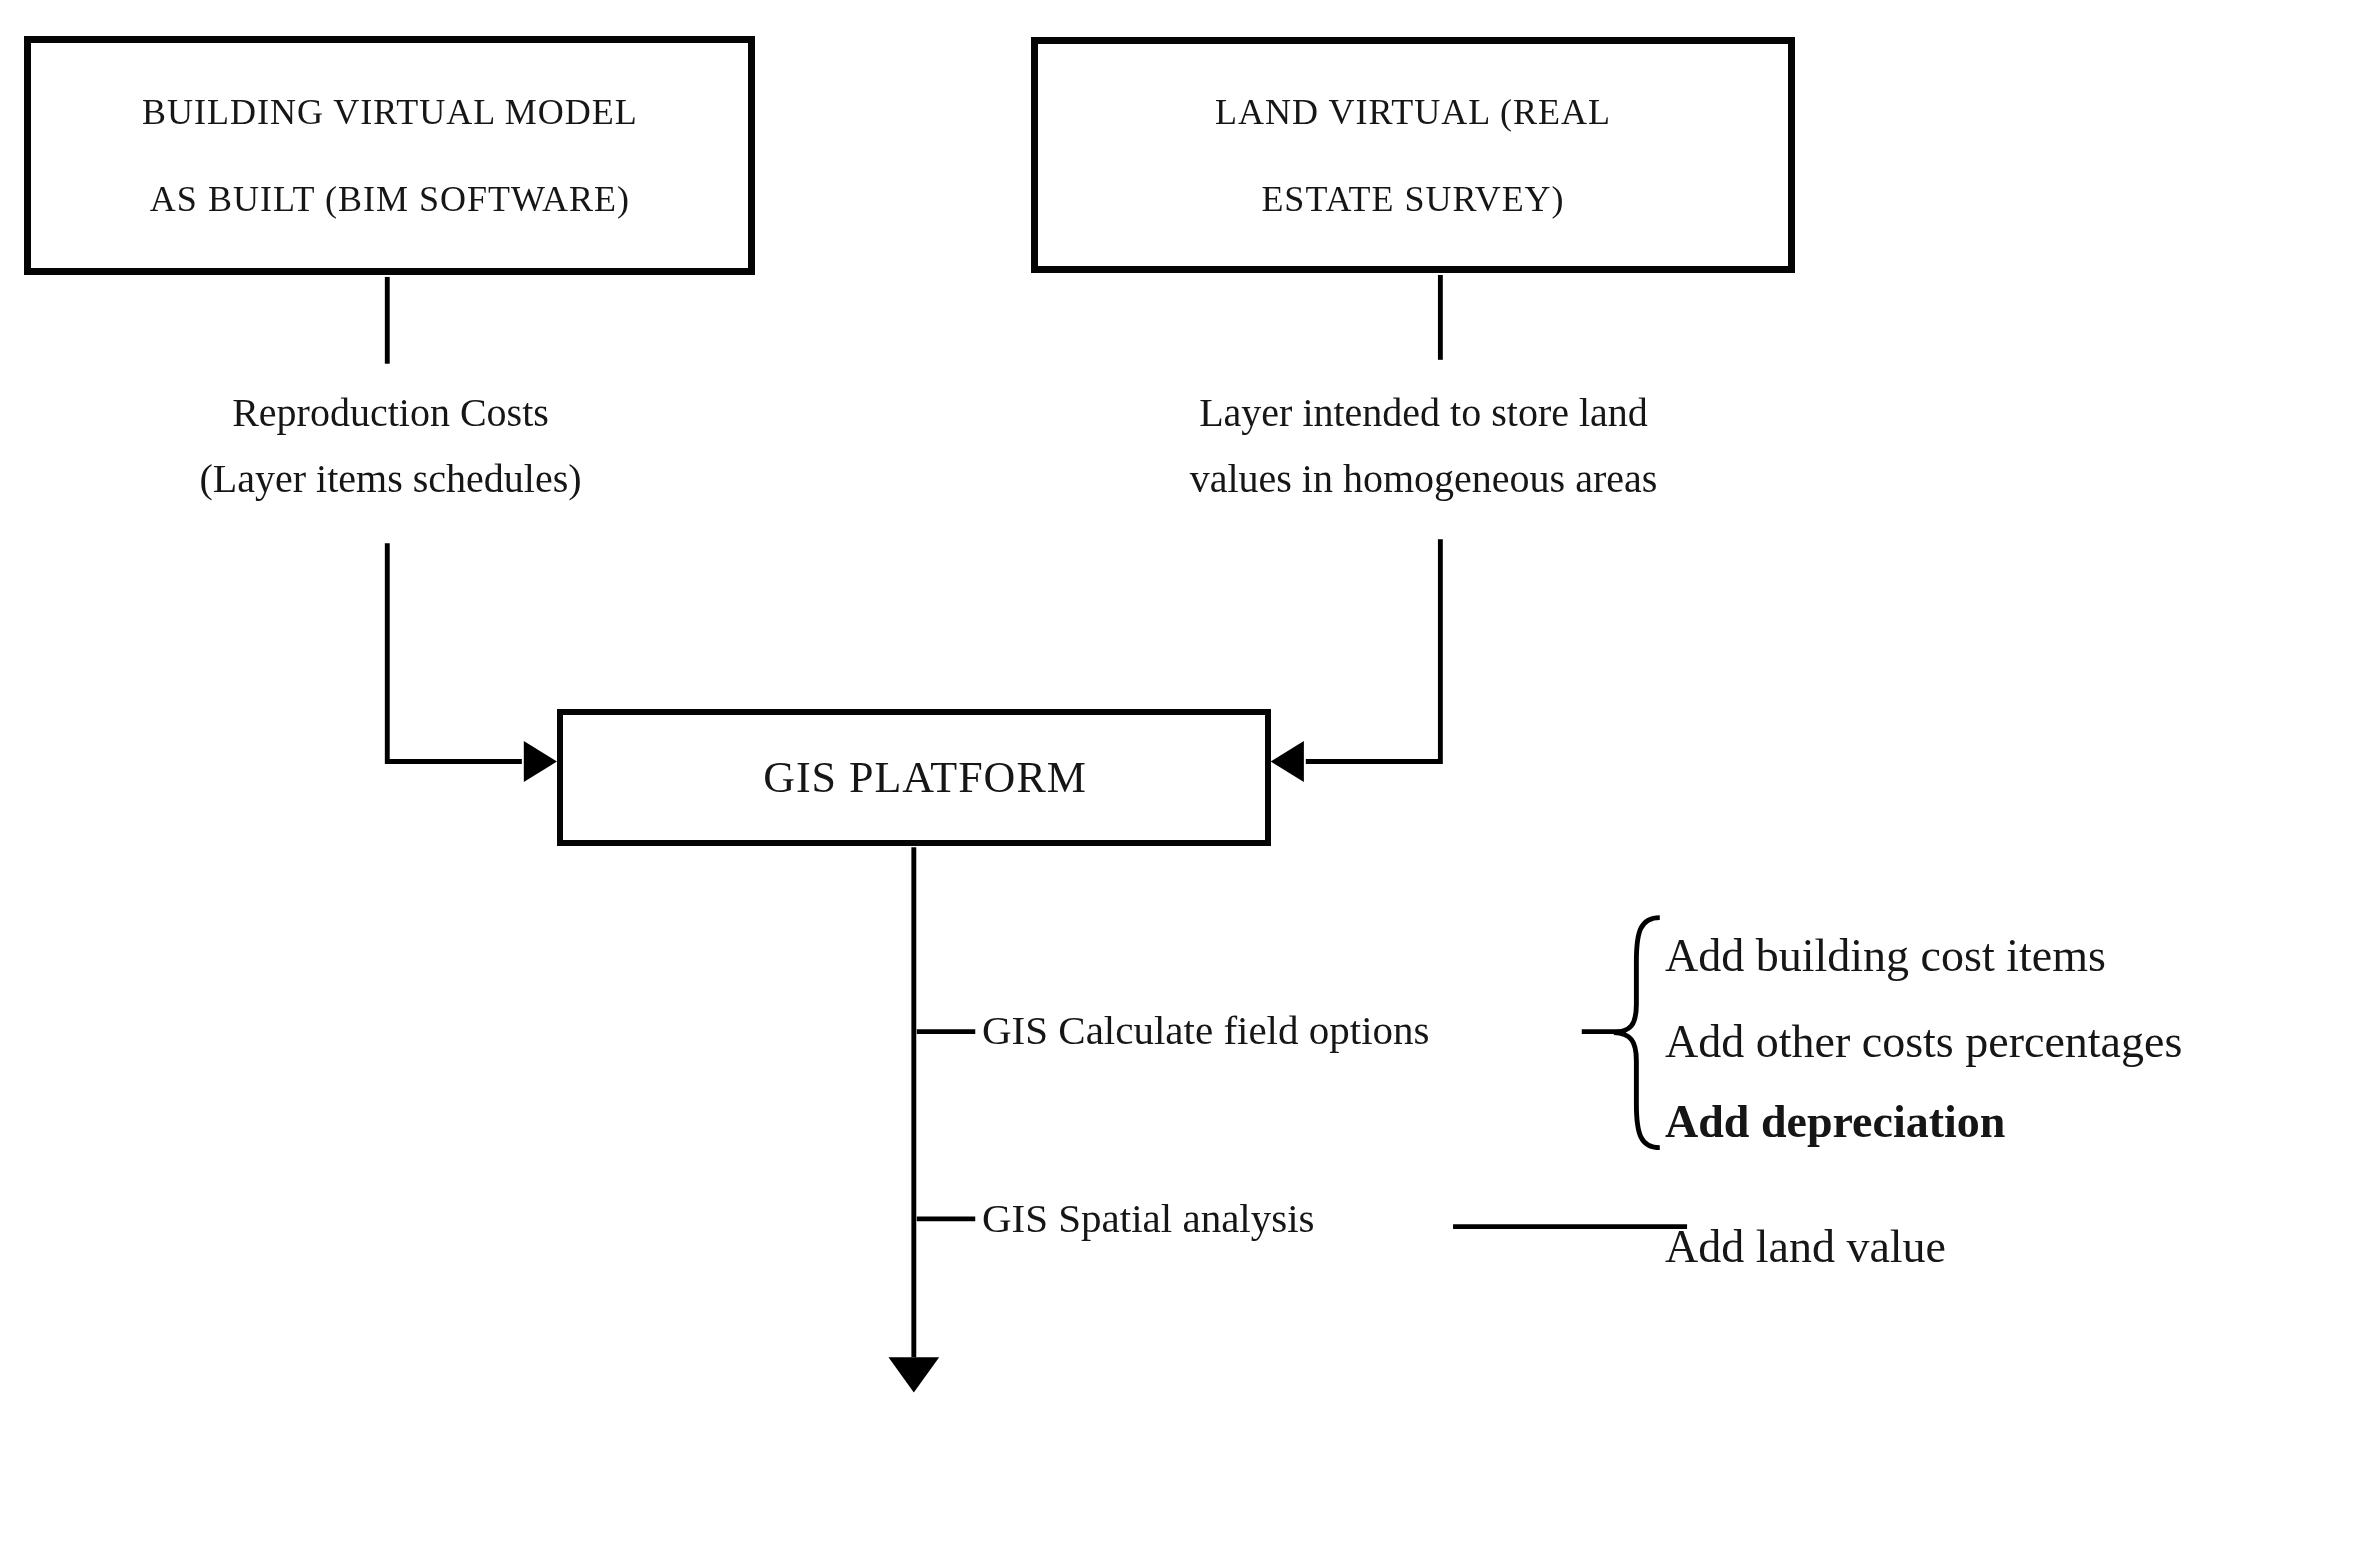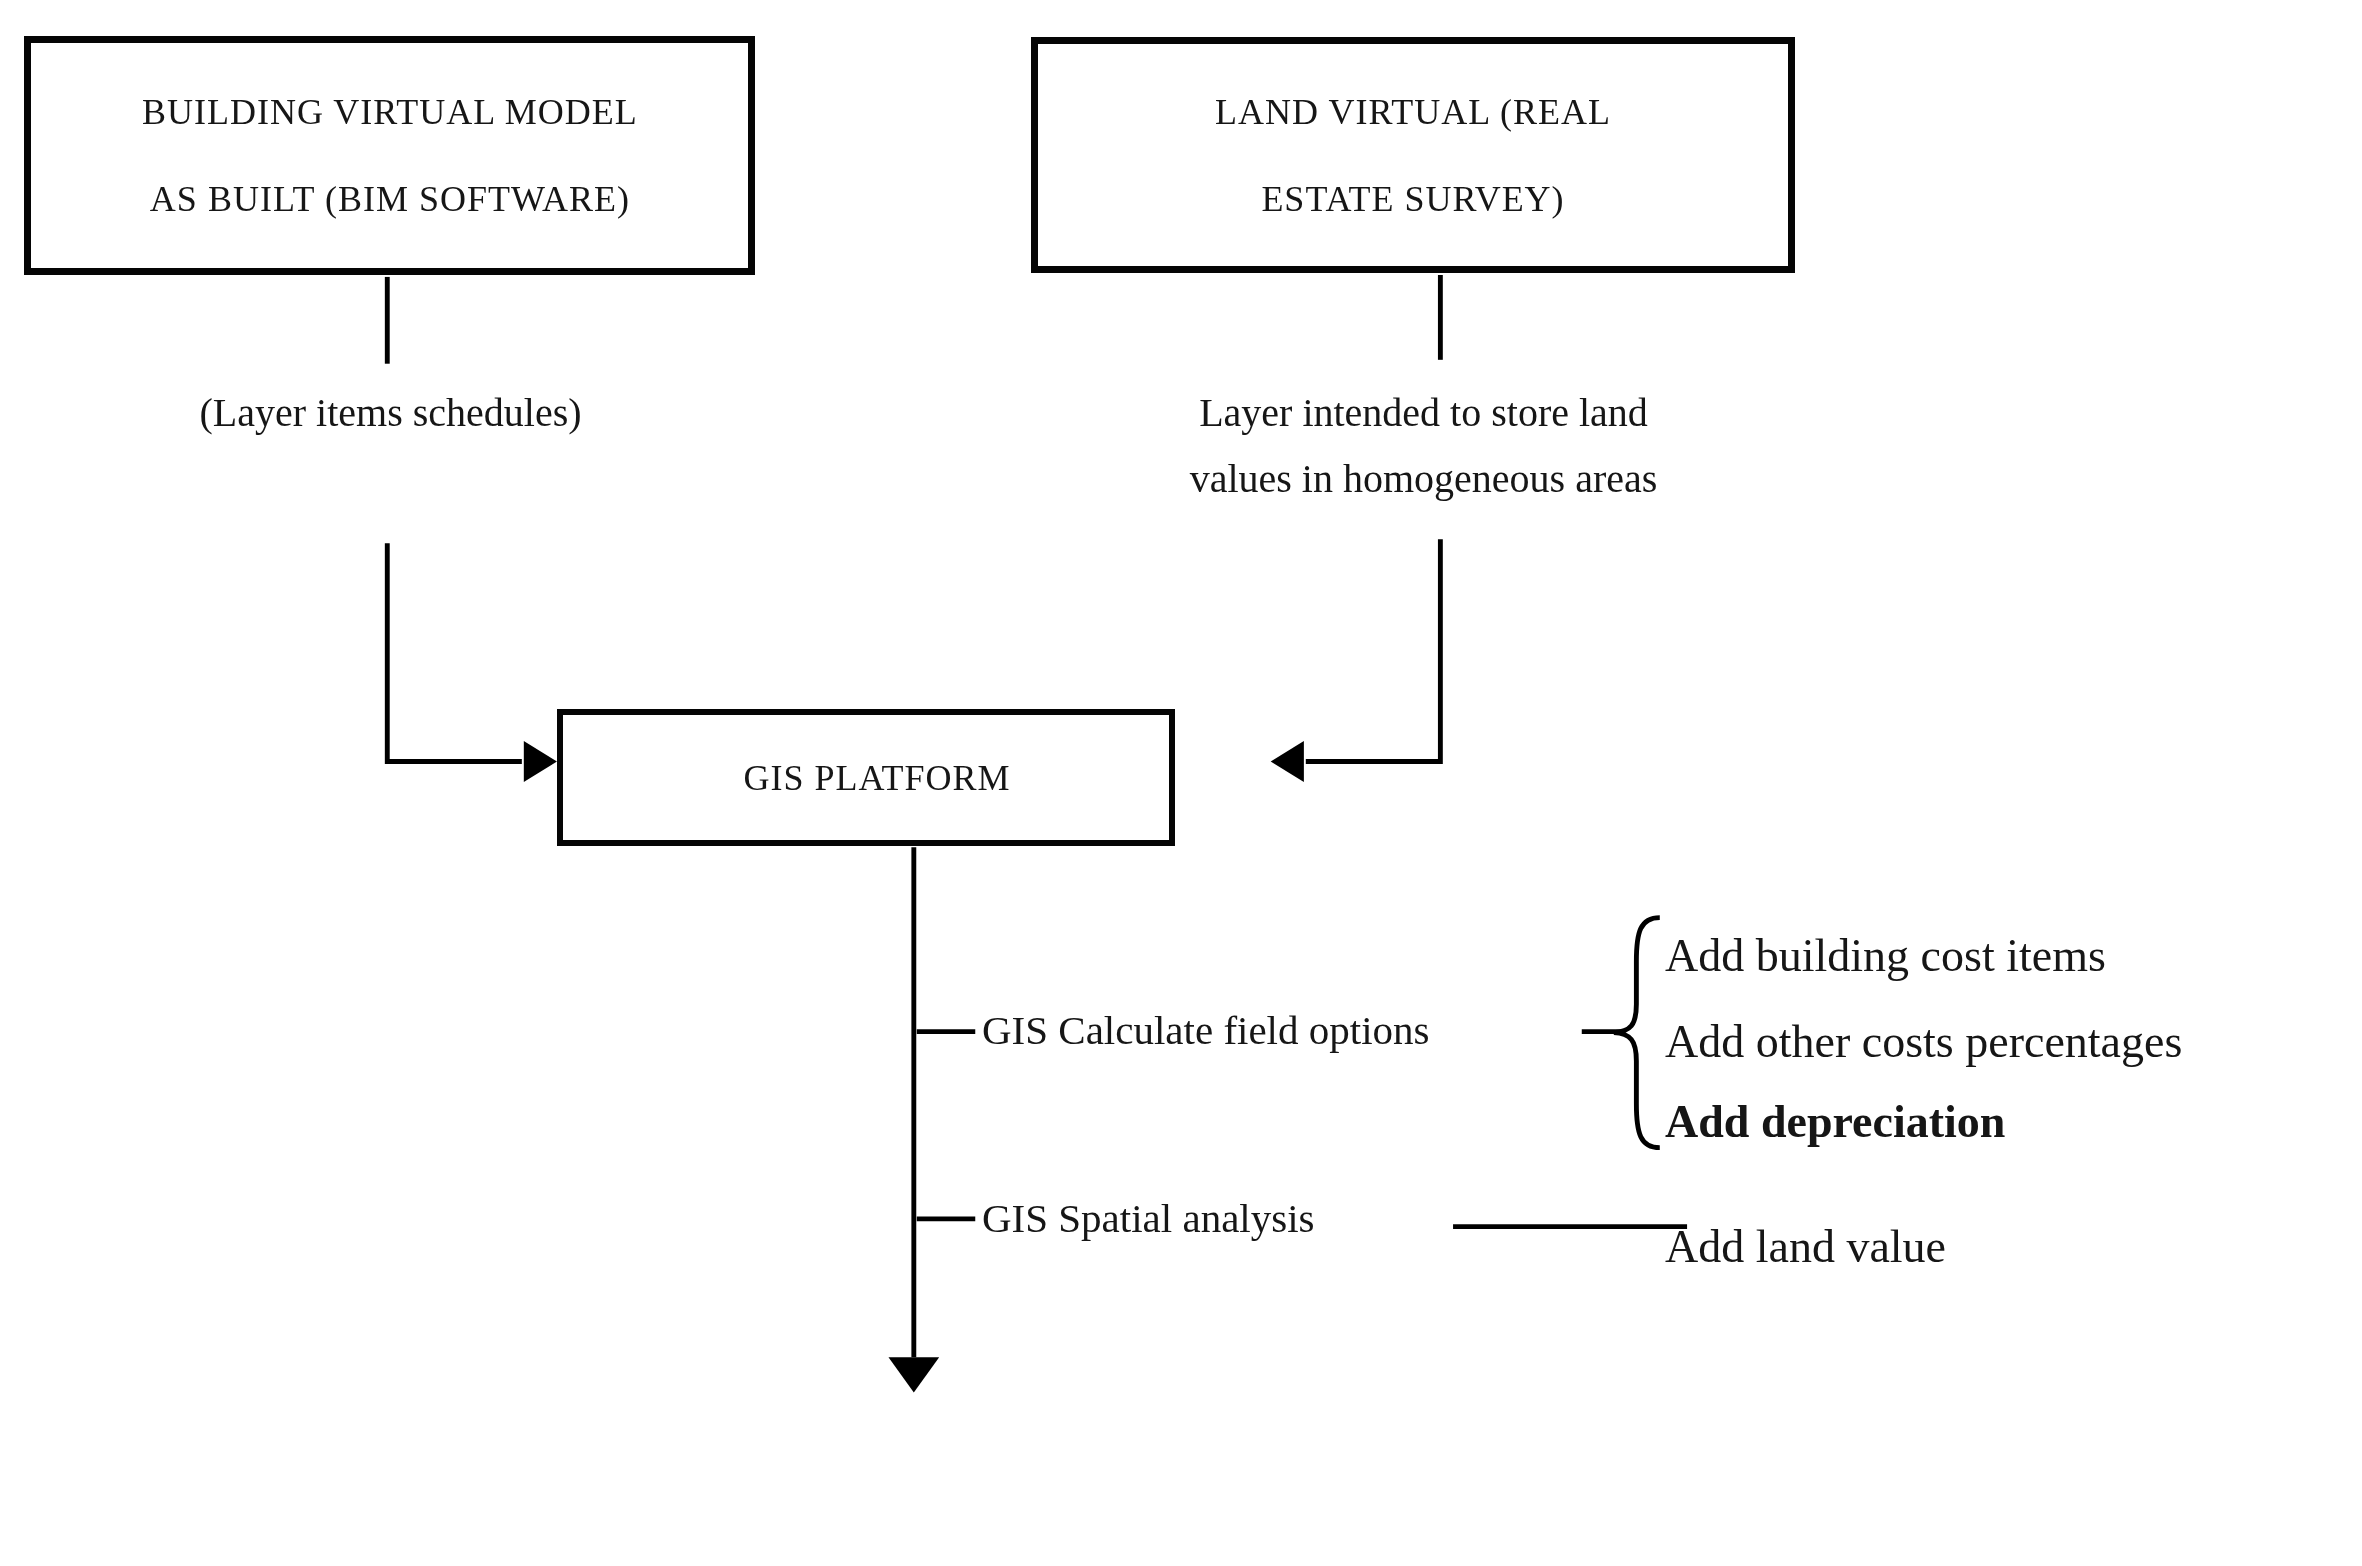--- a/index.html
+++ b/index.html
@@ -16,21 +16,21 @@
     border:7.8px solid #050505;
     box-sizing:border-box;
     display:flex;flex-direction:column;
     align-items:center;justify-content:center;
     text-align:center;
     background:#ffffff;
   }
   .box-caps{font-size:36px;letter-spacing:1px;row-gap:51px;line-height:1;}
   #bim-box{left:24.4px;top:36px;width:731px;height:239px;}
   #land-box{left:1031px;top:37px;width:764px;height:236px;}
-  #gis-box{left:557px;top:709px;width:618px;height:137px;border-width:6.8px;font-size:36px;letter-spacing:1px;padding-left:22px;}
+  #gis-box{left:557px;top:709px;width:714px;height:137px;border-width:6.8px;font-size:44px;letter-spacing:1px;padding-left:22px;}
   #result-box{left:388px;top:1390px;width:1047px;height:136px;border-width:5.9px;font-size:43px;}
   .conn-label{
     position:absolute;
     display:flex;flex-direction:column;align-items:center;
     row-gap:15.6px;text-align:center;
     font-size:40px;line-height:1.25;
   }
   #left-conn-label{left:59px;top:388px;width:663px;}
   #right-conn-label{left:1092px;top:388px;width:663px;}
   .row-label{
@@ -76,20 +76,21 @@
     <div>BUILDING VIRTUAL MODEL</div>
     <div>AS BUILT (BIM SOFTWARE)</div>
   </div>
 
   <div id="land-box" class="box box-caps">
     <div>LAND VIRTUAL (REAL</div>
     <div>ESTATE SURVEY)</div>
   </div>
 
   <div id="left-conn-label" class="conn-label">
+    <div>Reproduction Costs</div>
     <div>(Layer items schedules)</div>
   </div>
 
   <div id="right-conn-label" class="conn-label">
     <div>Layer intended to store land</div>
     <div>values in homogeneous areas</div>
   </div>
 
   <div id="gis-box" class="box">
     <div>GIS PLATFORM</div>

